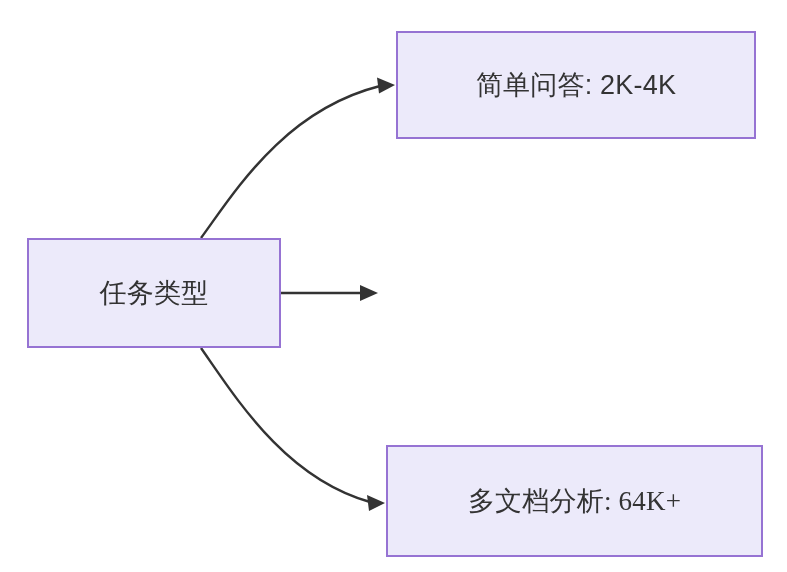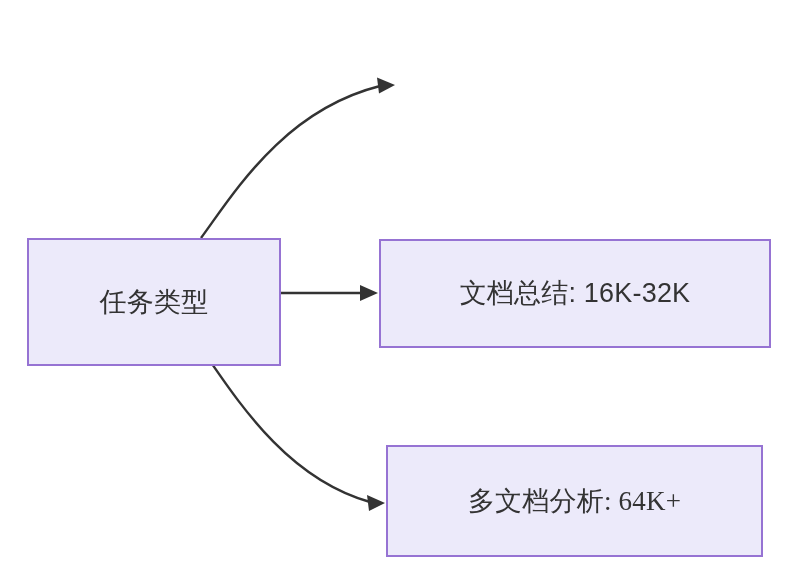--- a/index.html
+++ b/index.html
@@ -42,21 +42,21 @@
     color: #333333;
     font-size: 27px;
     line-height: 1.2;
     white-space: nowrap;
     letter-spacing: 0.2px;
   }
   #node-root {
     left: 27px;
     top: 238px;
     width: 254px;
-    height: 128px;
+    height: 110px;
   }
   #node-simple-qa {
     left: 396px;
     top: 31px;
     width: 360px;
     height: 108px;
   }
   #node-doc-summary {
     left: 379px;
     top: 239px;
@@ -100,22 +100,22 @@
     <g>
       <path class="edge-path" d="M 201,348 C 236,398 285,478 370,502"></path>
       <polygon class="edge-arrow" points="385,503 367,495 369,511"></polygon>
     </g>
   </svg>
 
   <div class="node" id="node-root">
     <span class="node-label">任务类型</span>
   </div>
 
+  <div class="node" id="node-simple-qa">
+    <span class="node-label">简单问答: 2K-4K</span>
+  </div>
 
-  <div class="node" id="node-doc-summary">
-    <span class="node-label">文档总结: 16K-32K</span>
-  </div>
 
   <div class="node" id="node-multi-doc">
     <span class="node-label">多文档分析: 64K+</span>
   </div>
 
 </div>
 
 </body></html>

